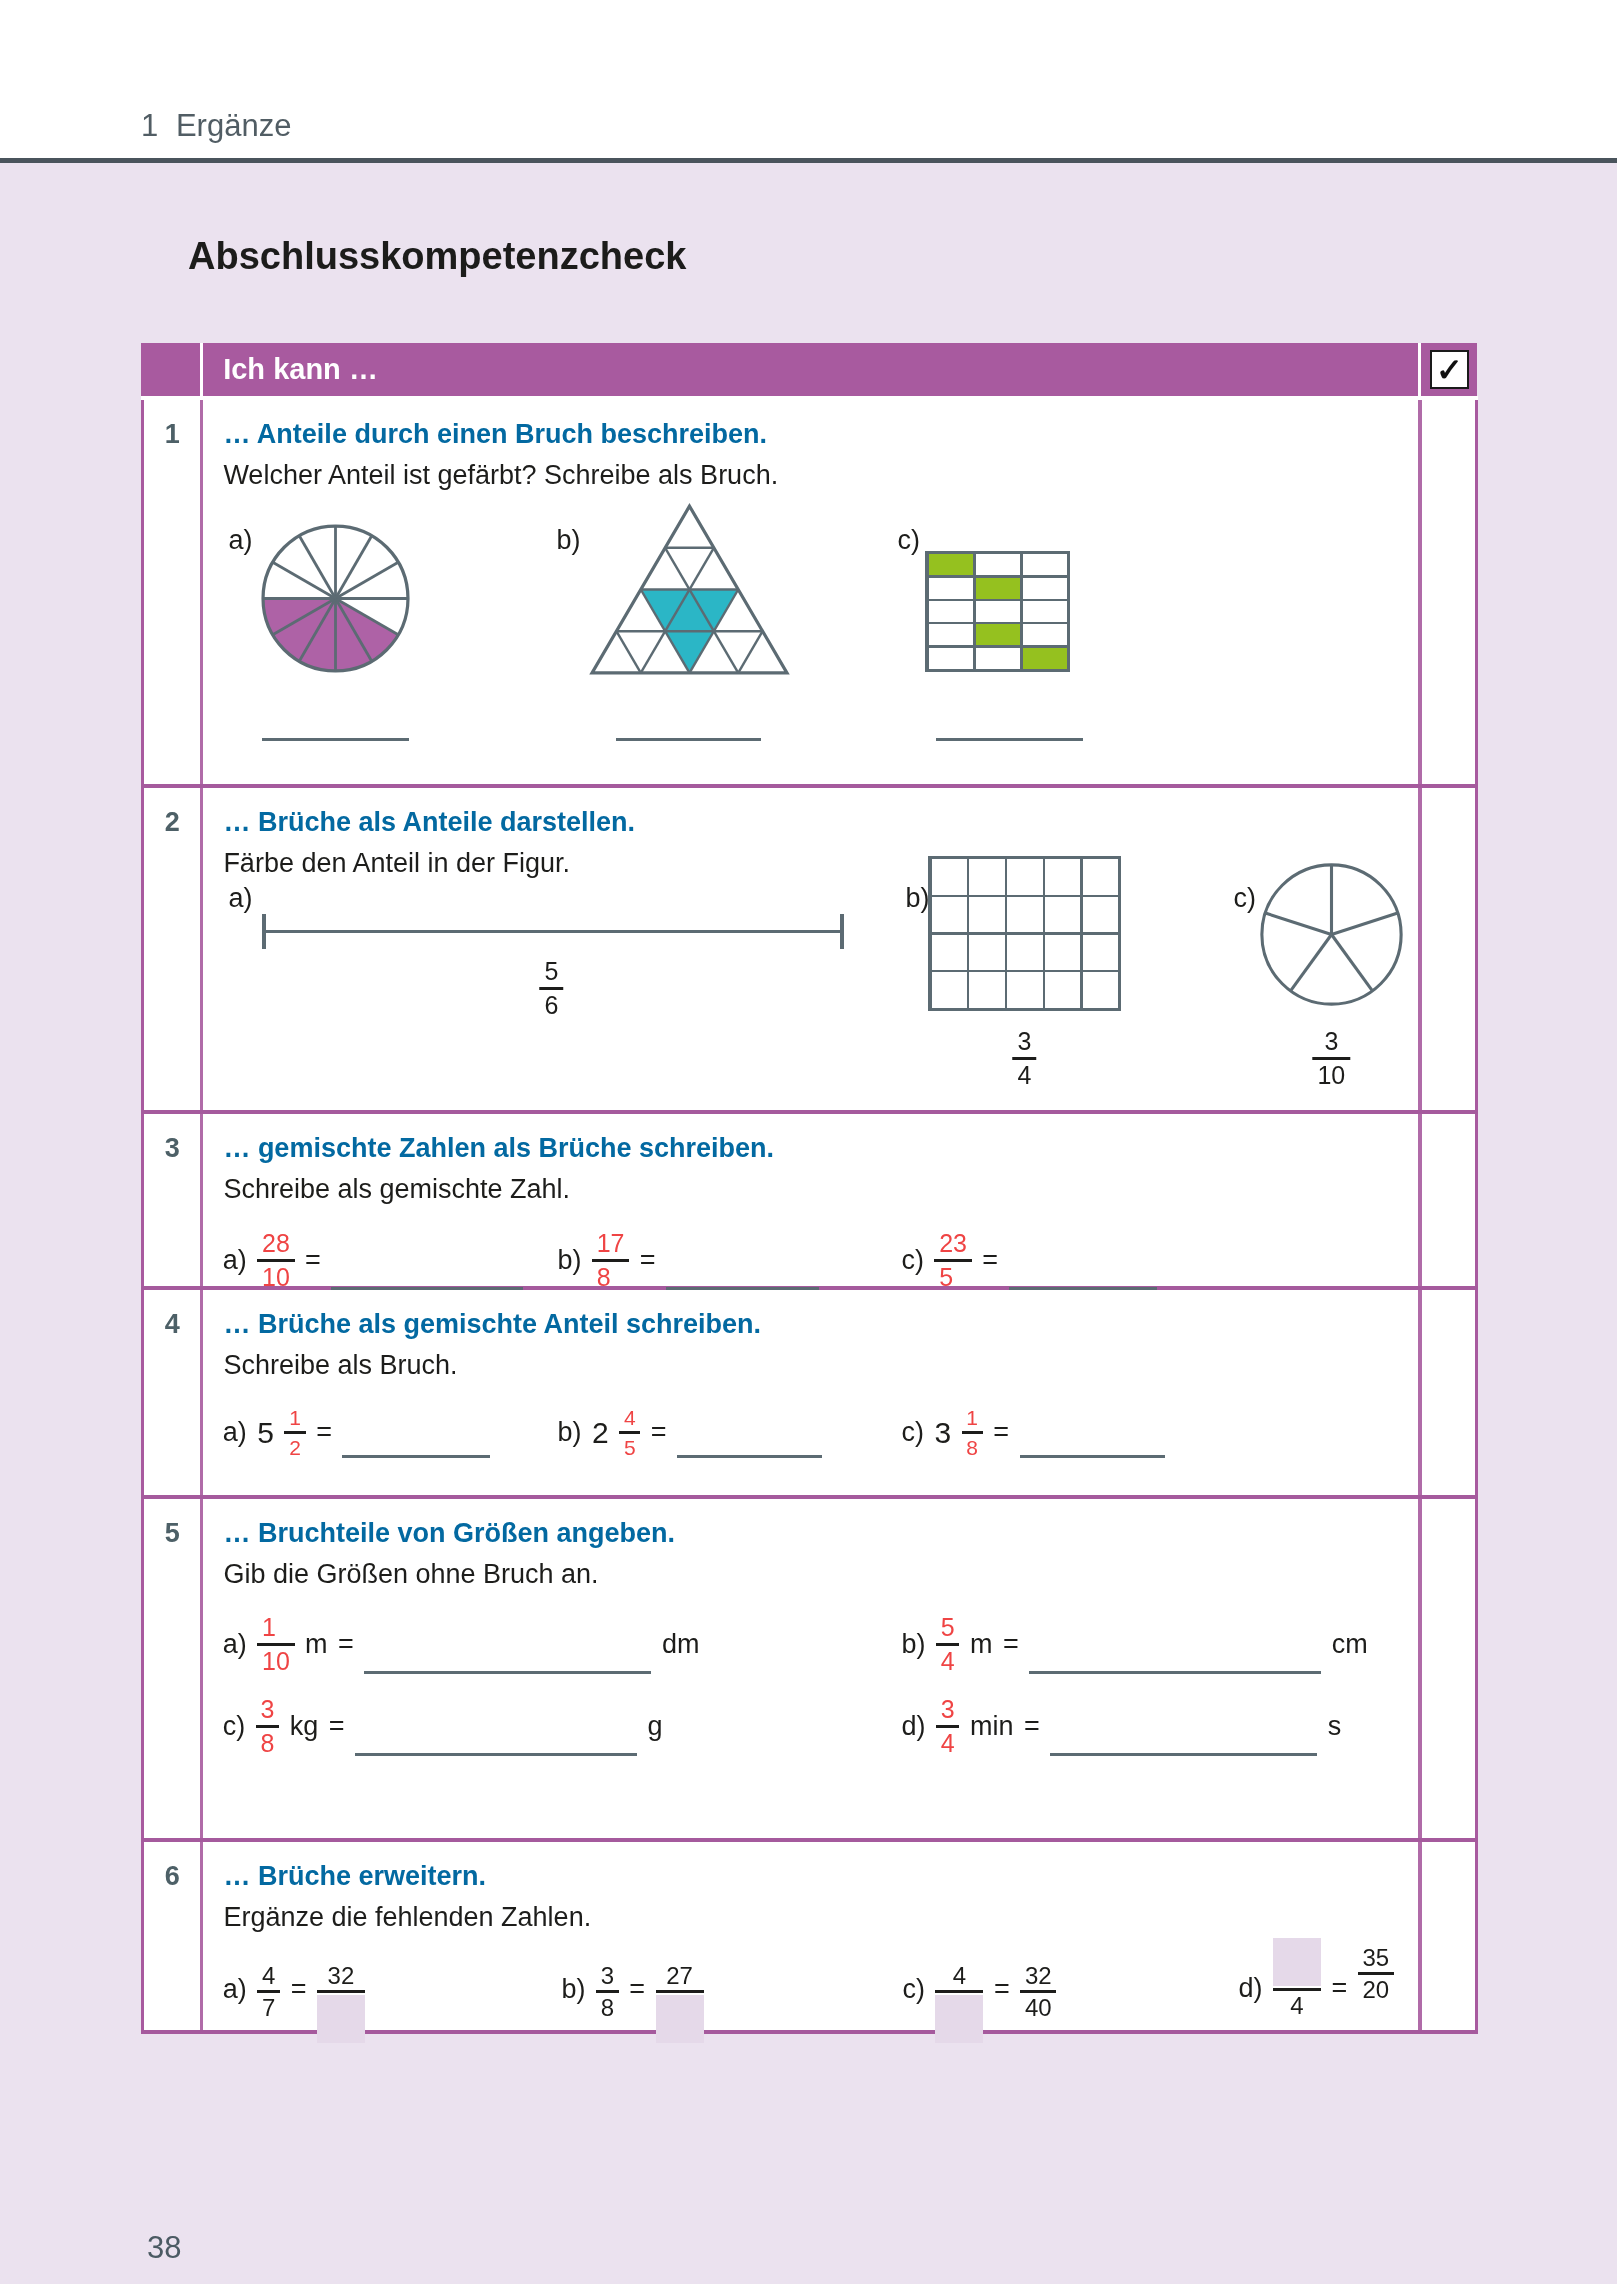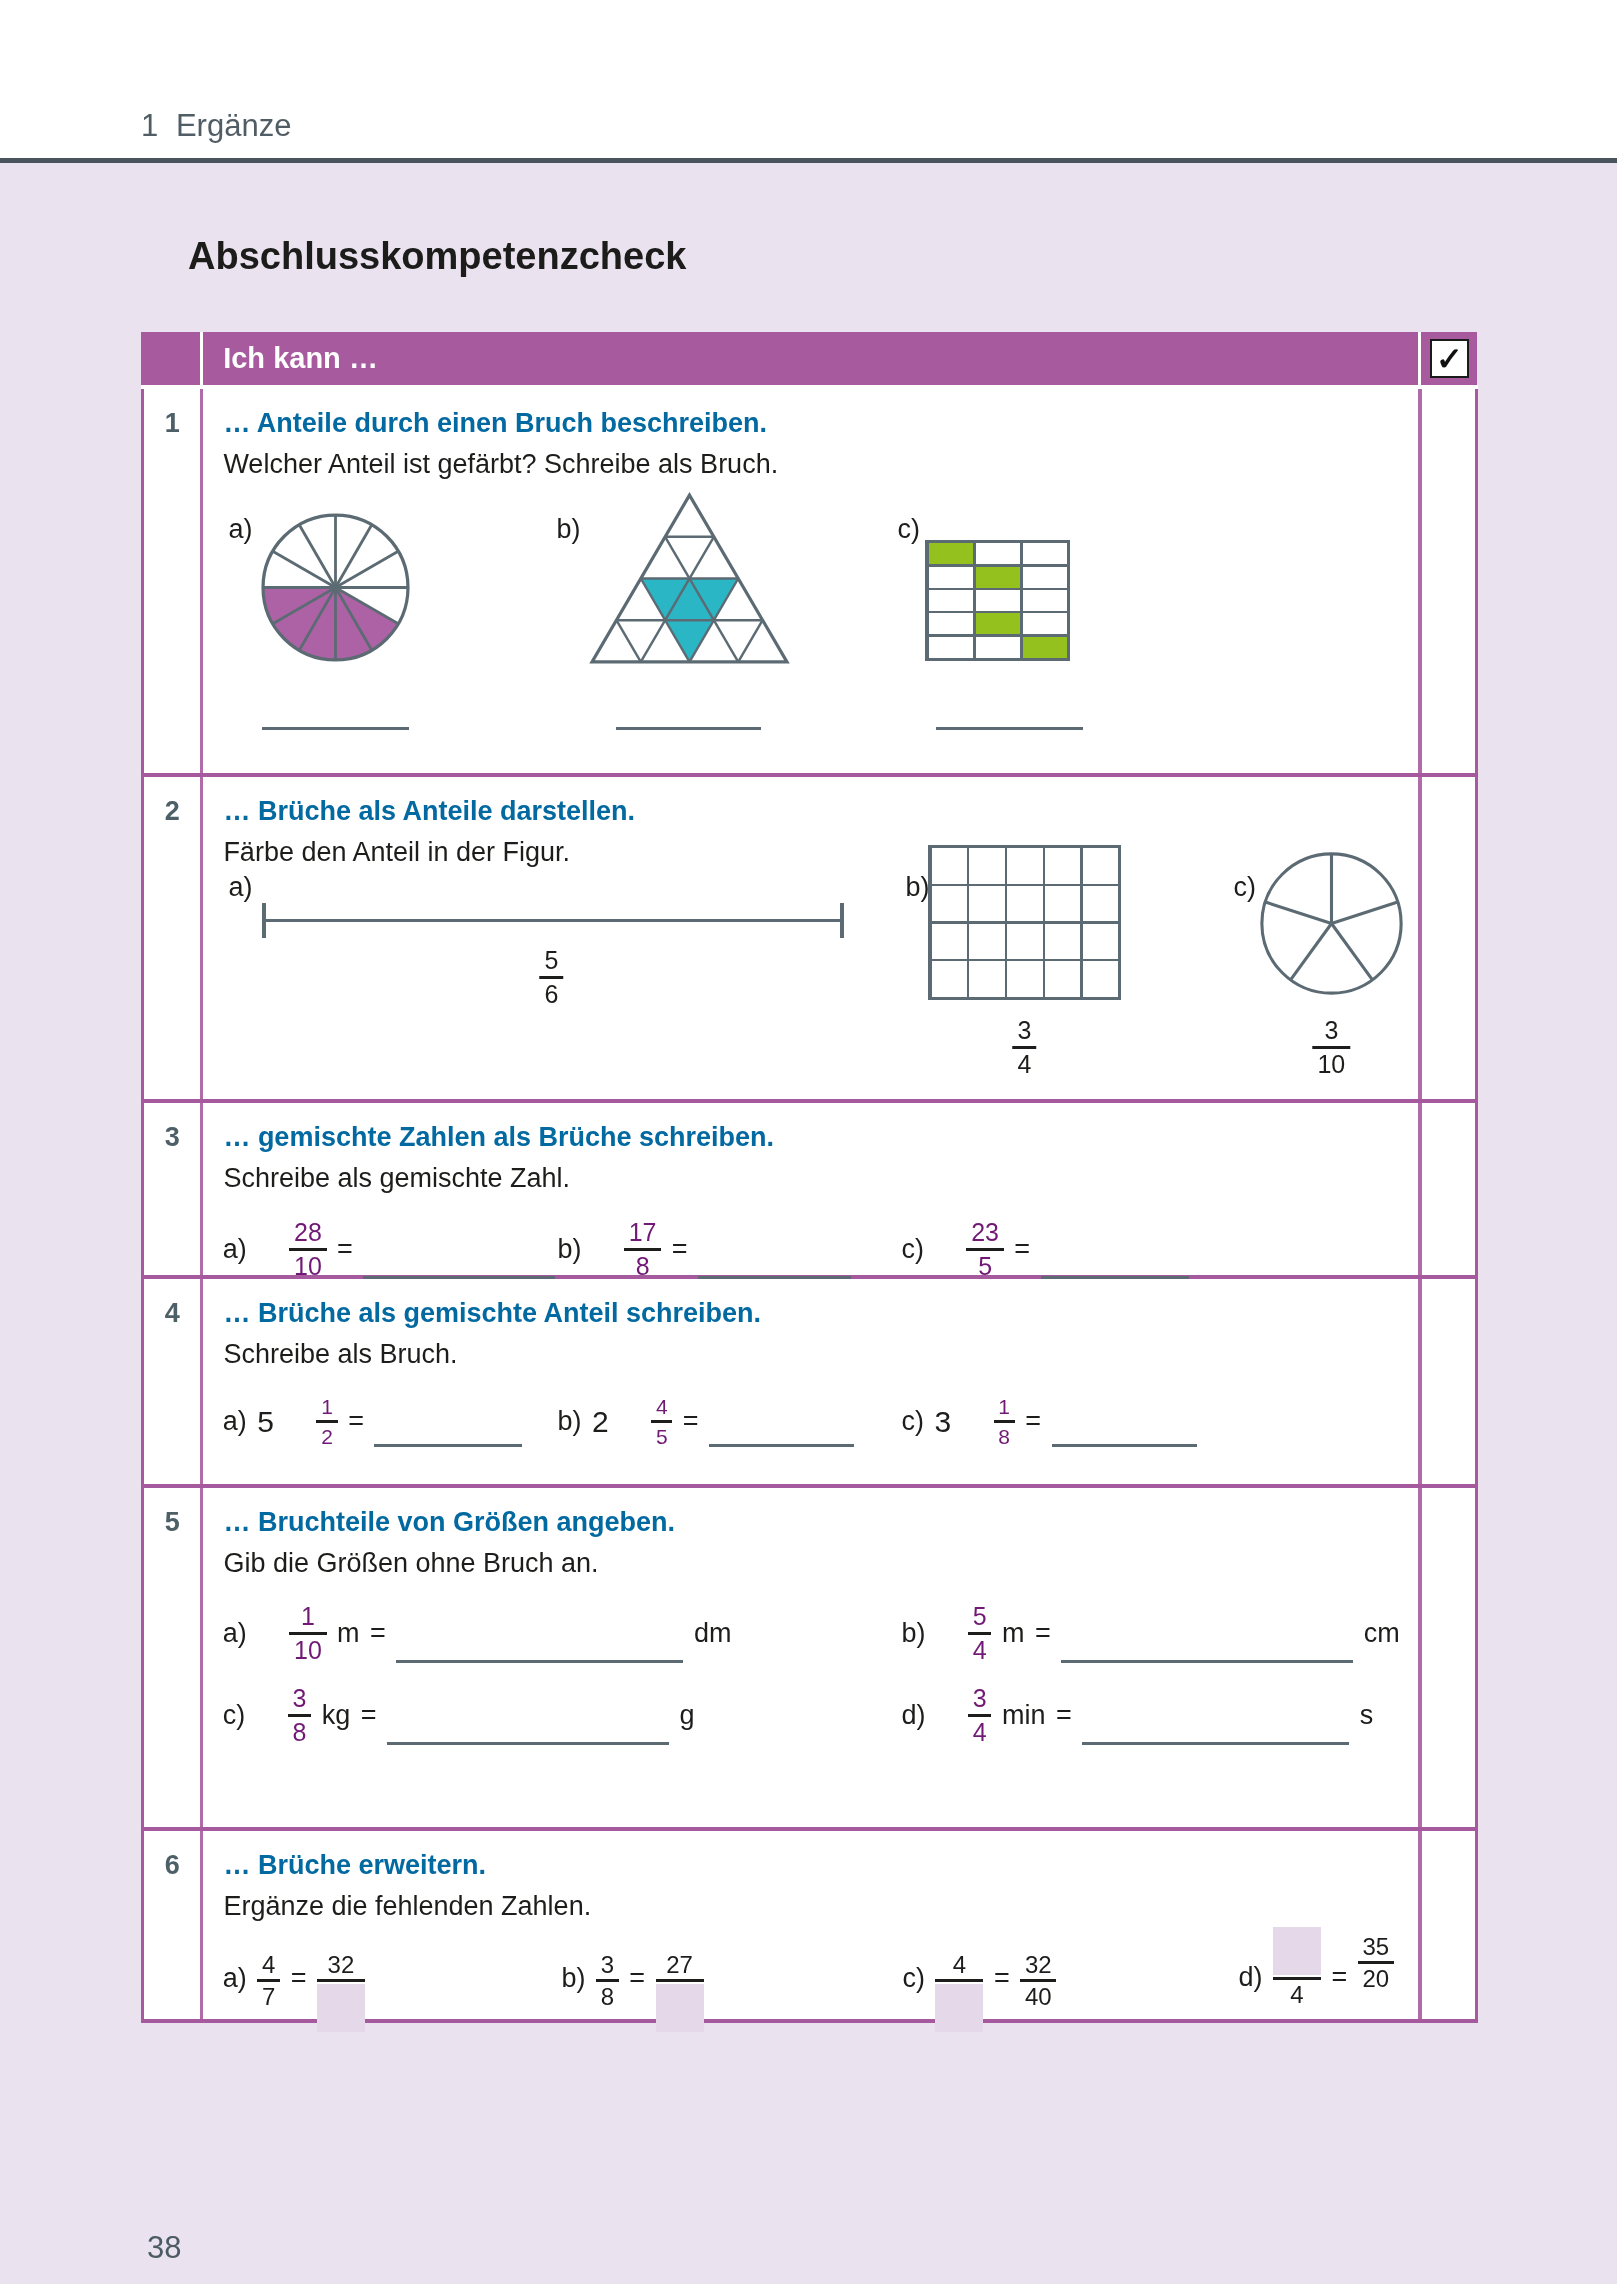--- a/index.html
+++ b/index.html
@@ -5,21 +5,21 @@
   html,body{margin:0;padding:0;background:#ffffff;}
   #page{position:relative;width:1618px;height:2284px;background:#ffffff;overflow:hidden;
         font-family:"Liberation Sans", sans-serif;}
   .band{position:absolute;left:0;top:163px;width:1618px;height:2121px;background:#ebe2ef;}
   .toprule{position:absolute;left:0;top:158px;width:1618px;height:4.8px;background:#4a545c;}
   .chapter{position:absolute;left:141px;top:108px;font-size:31px;color:#515d64;display:flex;gap:17.7px;}
   .pagetitle{position:absolute;left:142px;top:235px;font-size:38px;font-weight:bold;color:#1c1c1b;margin-left:46px;}
   .pagenum{position:absolute;left:147px;top:2230px;font-size:31px;color:#4b5a63;}
 
   
-  .ktable{position:absolute;left:141px;top:332px;width:1337px;}
+  .ktable{position:absolute;left:141px;top:343px;width:1337px;}
   .thead{display:flex;height:53px;}
   .th-num{width:59px;background:#a85a9f;}
   .th-gap{width:3.2px;background:#ffffff;}
   .th-main{width:1215px;background:#a85a9f;display:flex;align-items:center;}
   .th-main .ichkann{padding-left:20px;font-size:29px;font-weight:bold;color:#ffffff;}
   .th-check{width:56px;background:#a85a9f;display:flex;align-items:center;justify-content:center;}
   .checkbox{width:39px;height:39px;background:#ffffff;border:2.4px solid #1a1a1a;box-sizing:border-box;
             display:flex;align-items:center;justify-content:center;font-size:32px;font-weight:bold;color:#111;}
   .rowsep{height:4px;background:#a55a9d;}
   .rowsep.white{background:#ffffff;}
@@ -37,21 +37,21 @@
   .ti{position:absolute;left:20px;top:60px;font-size:27px;color:#1d1d1b;}
   .flabel{position:absolute;font-size:27px;color:#1d1d1b;}
   .ans{background:#5c6b73;height:3.2px;}
   .ansabs{position:absolute;height:3.2px;background:#5c6b73;}
 
   
   .cfr{position:absolute;transform:translateX(-50%);display:inline-flex;flex-direction:column;
        align-items:center;font-size:25px;line-height:1;color:#1d1d1b;}
   .cfr .n,.cfr .d,.fr .n,.fr .d{padding:3.2px 4.8px;}
   .cfr .bar,.fr .bar,.fr6 .bar{align-self:stretch;height:2.4px;background:#1d1d1b;}
-  .fr{display:inline-flex;flex-direction:column;align-items:center;font-size:25px;line-height:1;color:#701a75;margin-left:32px;}
+  .fr{display:inline-flex;flex-direction:column;align-items:flex-start;font-size:25px;line-height:1;color:#ef4444;}
   .fr.small{font-size:21px;}
   .whole{font-size:30px;}
 
   .titem{position:absolute;display:flex;align-items:center;gap:10.5px;font-size:27px;color:#1d1d1b;}
   .titem .ans{align-self:flex-end;margin-bottom:3.2px;}
 
   
   .r6i{align-items:flex-start;}
   .r6i .lbl,.r6i .eq{margin-top:17.7px;}
   .r6i.dshift .lbl,.r6i.dshift .eq{margin-top:35px;}

